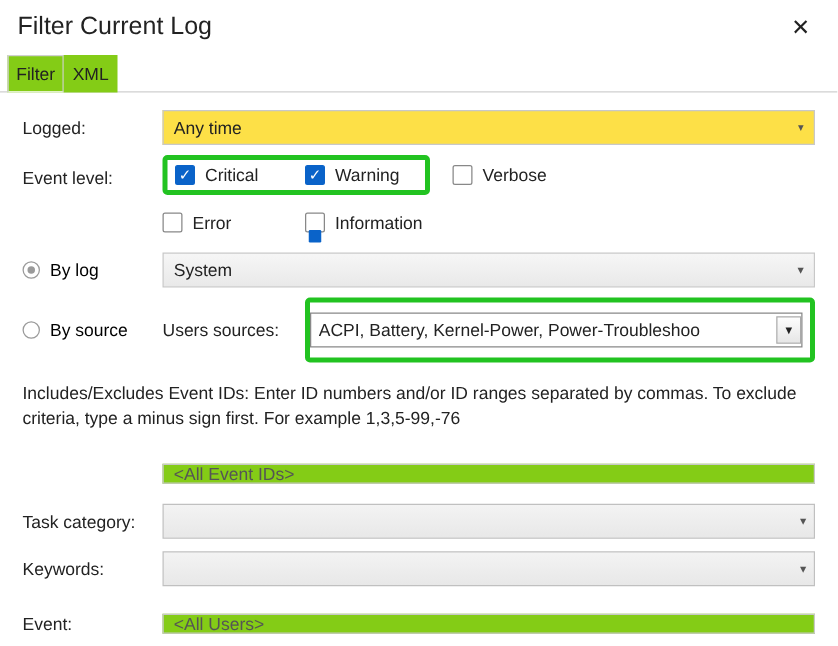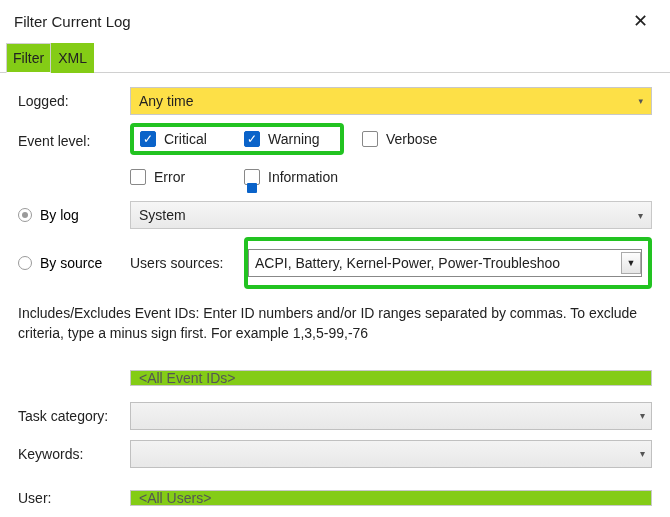--- a/index.html
+++ b/index.html
@@ -12,21 +12,21 @@
     width: 670px;
     height: 517px;
     overflow: hidden;
   }
   .titlebar {
     display: flex;
     justify-content: space-between;
     align-items: center;
     padding: 10px 16px 10px 14px;
   }
-  .title { font-size: 15px; }
+  .title { font-size: 20px; }
   .close-x {
     font-size: 18px;
     line-height: 1;
     cursor: pointer;
     padding: 2px 6px;
   }
   .tabs {
     display: flex;
     border-bottom: 1px solid #d0d0d0;
     padding-left: 6px;
@@ -322,21 +322,21 @@
   <div class="row">
     <div class="label-col">Keywords:</div>
     <div class="field-col">
       <div class="graysel">
         <span class="chev">▾</span>
       </div>
     </div>
   </div>
 
   <div class="row" style="margin-top:12px">
-    <div class="label-col">User:</div>
+    <div class="label-col">Event:</div>
     <div class="field-col">
       <div class="textfield">
         <span>&lt;All Users&gt;</span>
       </div>
     </div>
   </div>
 
 </div>
 
 </body></html>

